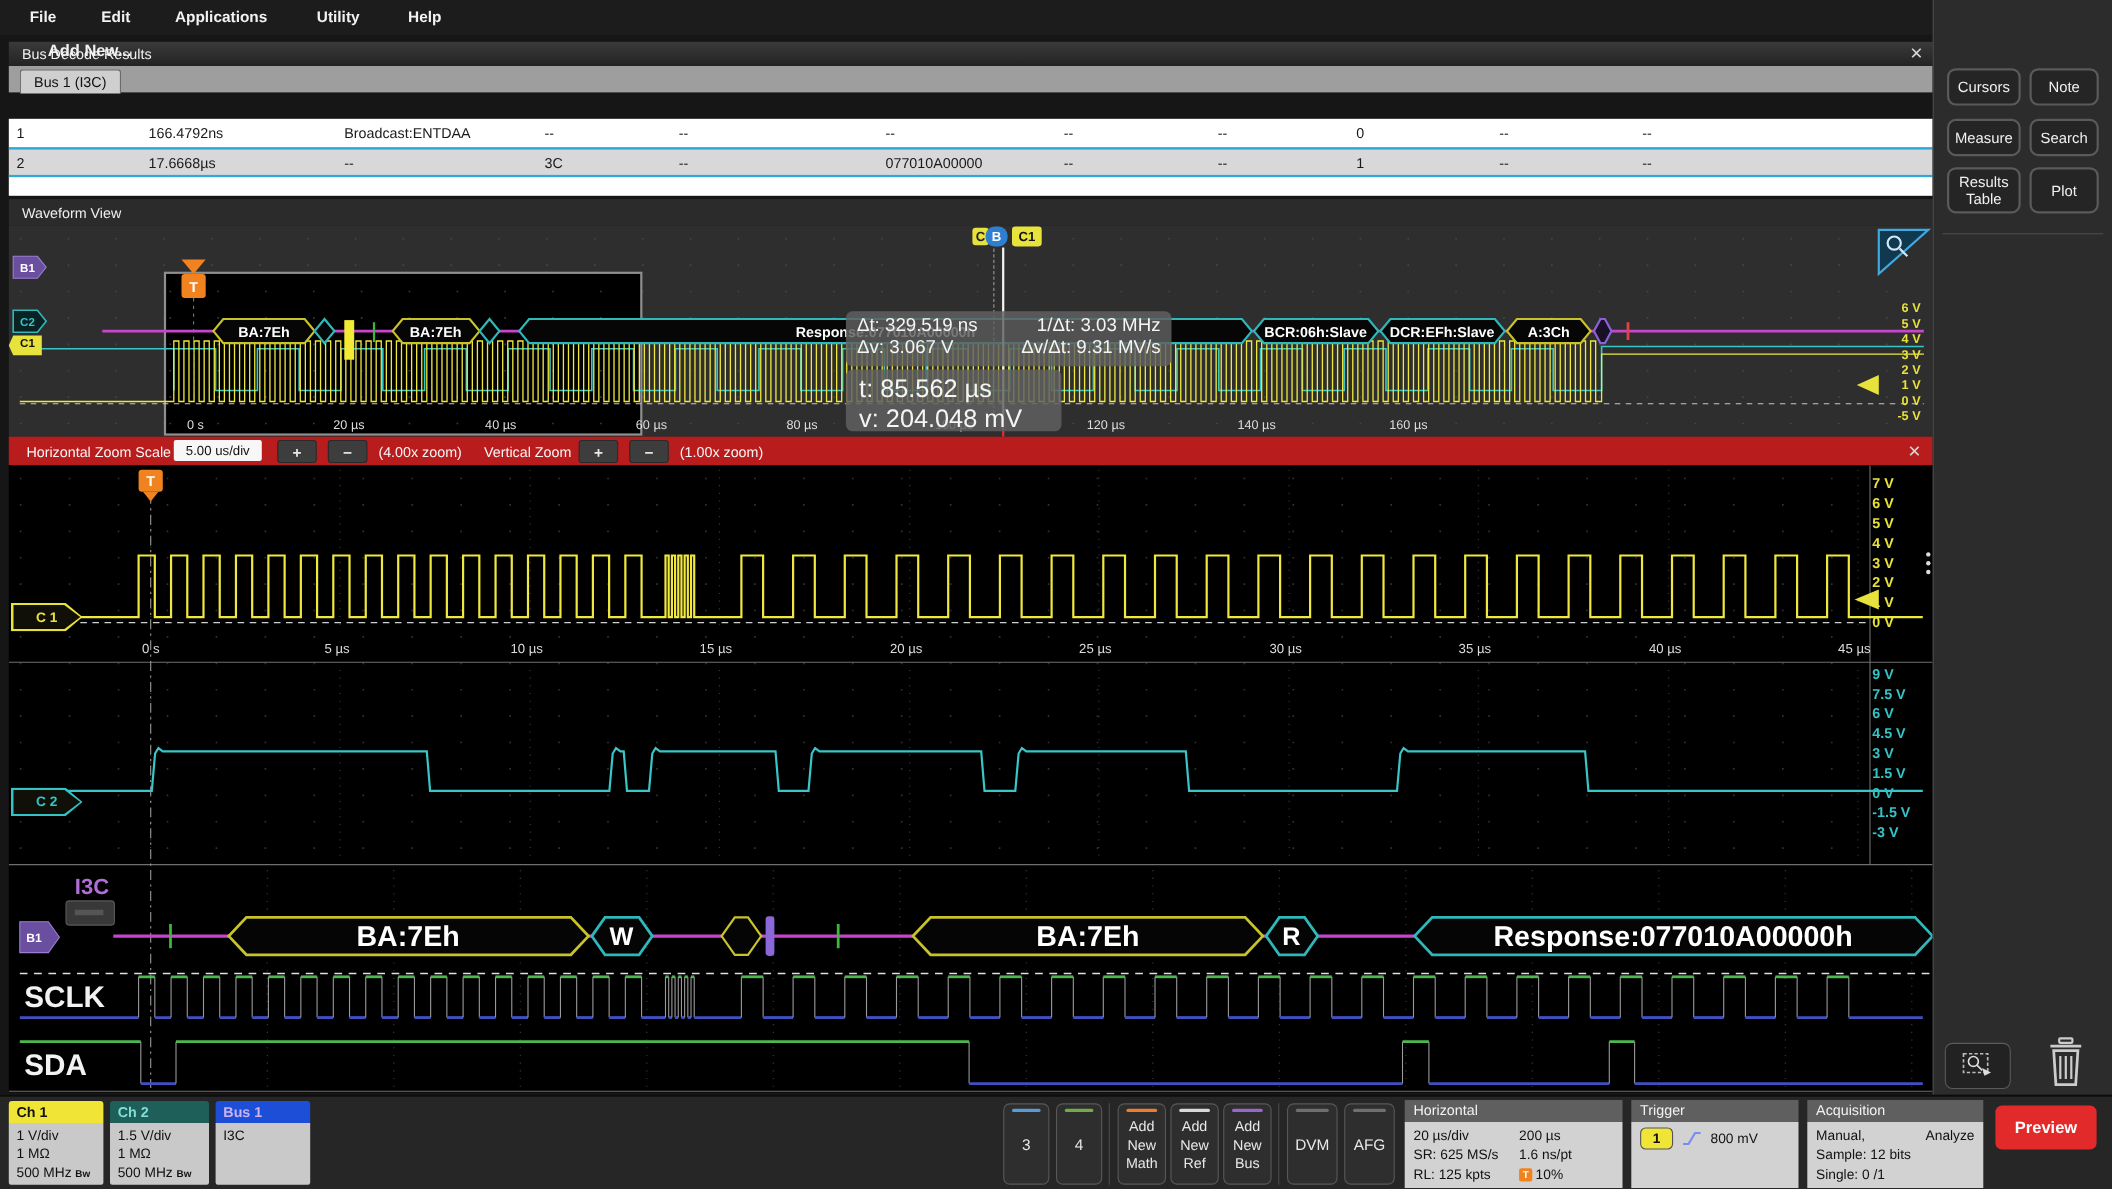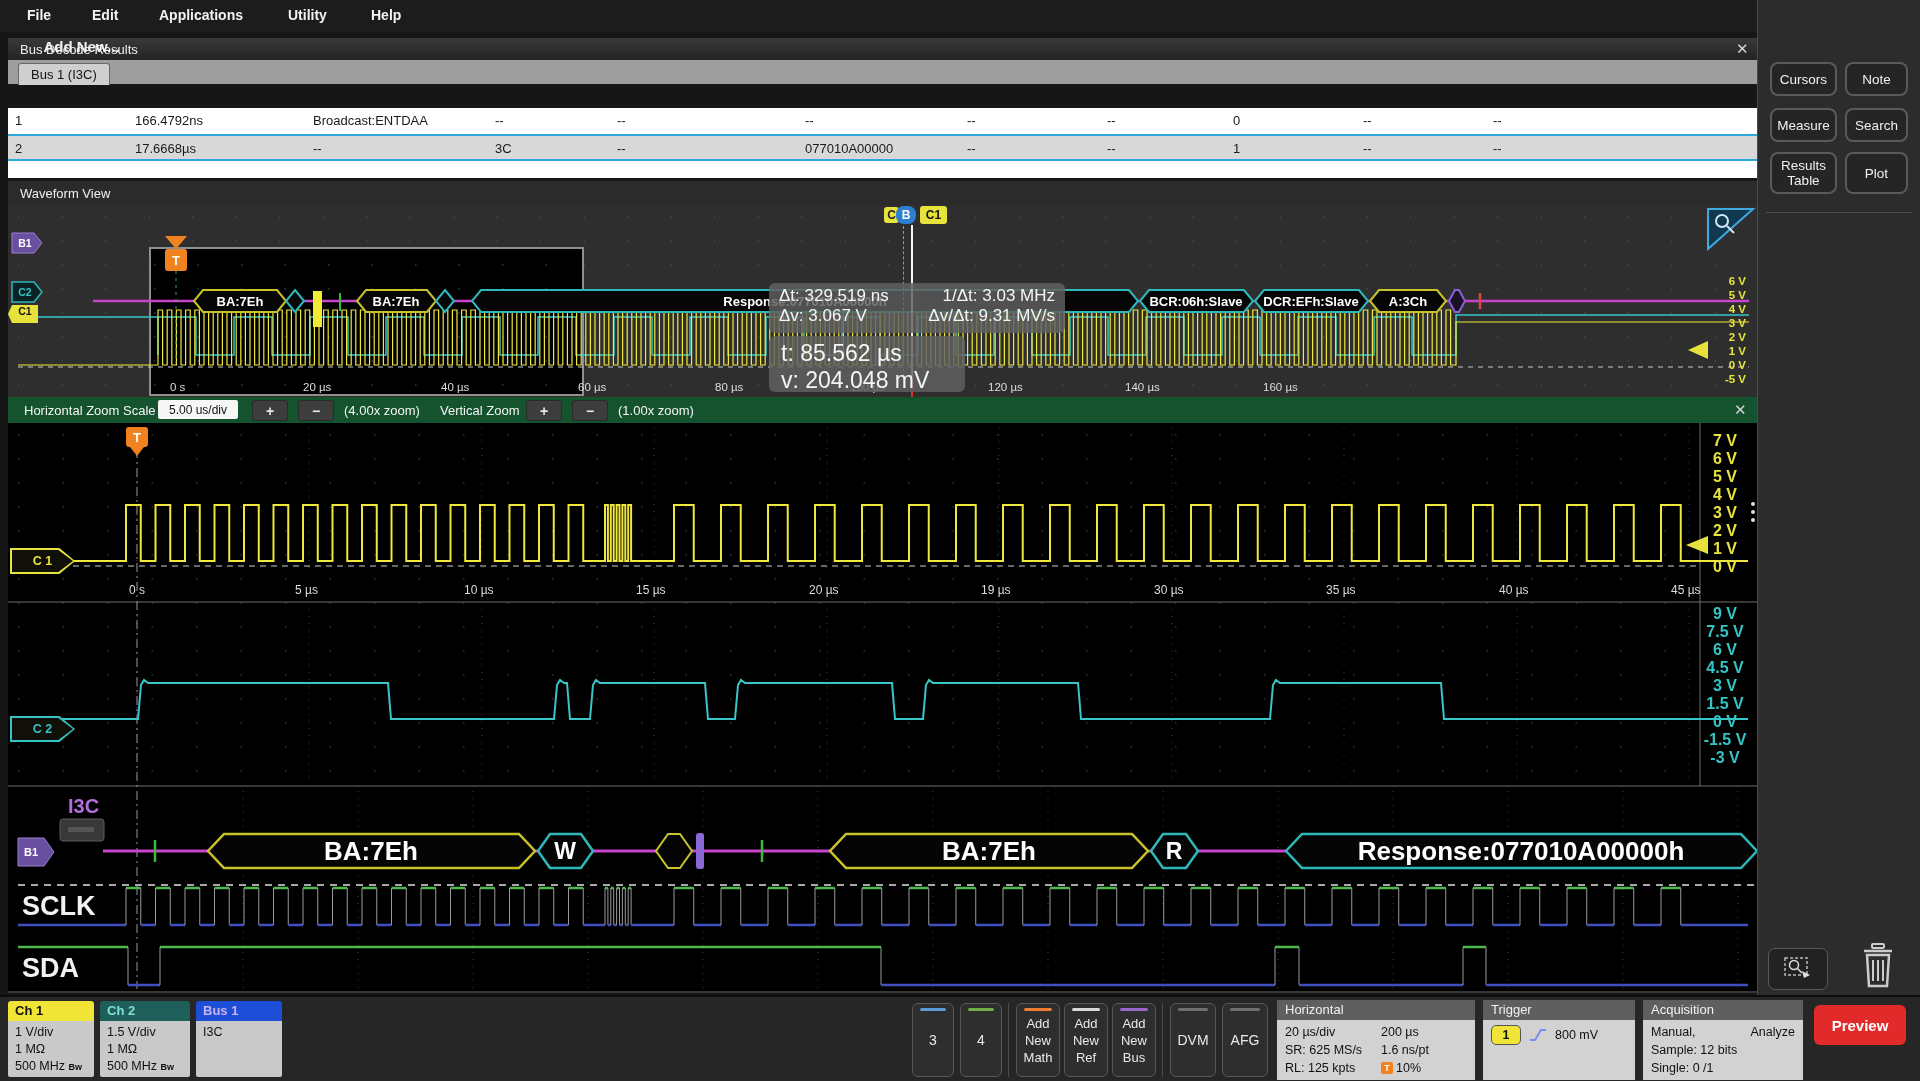--- a/index.html
+++ b/index.html
@@ -18,26 +18,26 @@
        border-radius:3px 3px 0 0;color:#111;font-size:13px;display:flex;align-items:center;padding:0 12px;}
   .thead{background:#8f8f8f;display:flex;}
   .thead .cell{color:#fff;font-size:12.5px;padding:4px 0 0 7px;box-sizing:border-box;}
   .trow{display:flex;background:#fff;}
   .trow .cell{color:#1a1a1a;font-size:13px;padding:5px 0 0 7px;box-sizing:border-box;}
   .trow.sel{background:#d8d8d8;border-top:2px solid #2fa8dc;border-bottom:2px solid #2fa8dc;}
   .closex{color:#d5d5d5;font-size:15px;cursor:default;}
   
   .dots-strip{background:#2e2e2e;}
   .wv-title{background:#2b2b2b;color:#eee;font-size:13px;display:flex;align-items:center;padding-left:12px;}
-  .zoombar{background:#14532d;color:#f5f5f5;font-size:13px;}
+  .zoombar{background:#b91c1c;color:#f5f5f5;font-size:13px;}
   .zb-field{background:#f7f7f7;color:#111;font-size:12px;display:flex;align-items:center;justify-content:center;border-radius:2px;}
   .zb-btn{background:#3d3d3d;color:#e8e8e8;font-weight:bold;font-size:14px;display:flex;align-items:center;justify-content:center;border-radius:3px;border:1px solid #2a2a2a;}
   .readout{background:rgba(96,96,96,0.84);border-radius:6px;color:#f5f5f5;font-size:17px;}
   .cbadge{border-radius:3px;font-weight:bold;font-size:12px;display:flex;align-items:center;justify-content:center;}
-  .scale-lab{width:46px;text-align:center;font-size:16px;font-weight:600;}
+  .scale-lab{width:46px;text-align:left;font-size:13px;font-weight:600;}
   .ov-lab{width:44px;text-align:right;font-size:11.5px;font-weight:600;color:#e8e23c;}
   .tick{color:#ddd;font-size:12px;}
   .chbadge{clip-path:polygon(0 0,76% 0,100% 50%,76% 100%,0 100%);display:flex;align-items:center;justify-content:center;padding-left:25px;}
   .chbadge .in{position:absolute;inset:2px;clip-path:polygon(0 0,76% 0,100% 50%,76% 100%,0 100%);
                display:flex;align-items:center;justify-content:center;font-weight:bold;font-size:12.5px;background:#101008;}
   .arrowL{width:0;height:0;border-top:9px solid transparent;border-bottom:9px solid transparent;}
   
   .bbar{left:0;top:995px;width:1920px;height:86px;background:#262626;border-top:2px solid #0c0c0c;}
   .badgehead{font-size:13px;font-weight:bold;padding:2px 0 0 7px;box-sizing:border-box;border-radius:3px 3px 0 0;}
   .badgebody{background:#c9c9c9;color:#111;font-size:12.5px;line-height:17px;padding:3px 0 0 7px;box-sizing:border-box;border-radius:0 0 2px 2px;}
@@ -450,21 +450,21 @@
         <text x="14" y="492" font-size="27" font-weight="600" fill="#f2f2f2">SCLK</text>
         <text x="14" y="554" font-size="27" font-weight="600" fill="#f2f2f2">SDA</text>
       </g>
     </svg>
     
     <span class="abs tick" style="left:121px;top:160px">0 s</span>
     <span class="abs tick" style="left:287px;top:160px">5 µs</span>
     <span class="abs tick" style="left:456px;top:160px">10 µs</span>
     <span class="abs tick" style="left:628px;top:160px">15 µs</span>
     <span class="abs tick" style="left:801px;top:160px">20 µs</span>
-    <span class="abs tick" style="left:973px;top:160px">19 µs</span>
+    <span class="abs tick" style="left:973px;top:160px">25 µs</span>
     <span class="abs tick" style="left:1146px;top:160px">30 µs</span>
     <span class="abs tick" style="left:1318px;top:160px">35 µs</span>
     <span class="abs tick" style="left:1491px;top:160px">40 µs</span>
     <span class="abs tick" style="left:1663px;top:160px">45 µs</span>
   </div>
 
   <div class="abs chbadge" style="left:10px;top:548px;width:40px;height:26px;background:#e8e23c">
     <div class="in" style="color:#e8e23c">C 1</div>
   </div>
   <div class="abs chbadge" style="left:10px;top:716px;width:40px;height:26px;background:#35c4c6">

